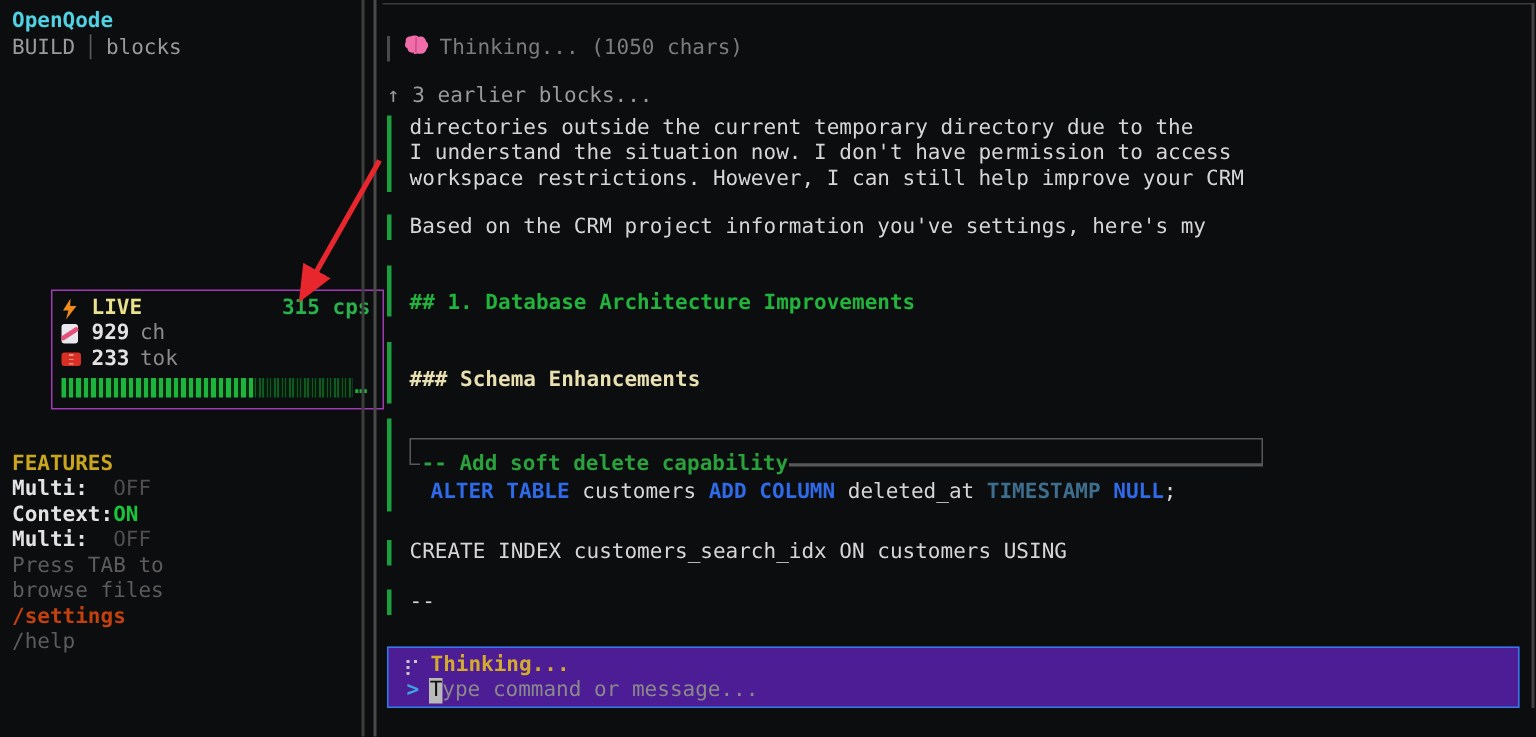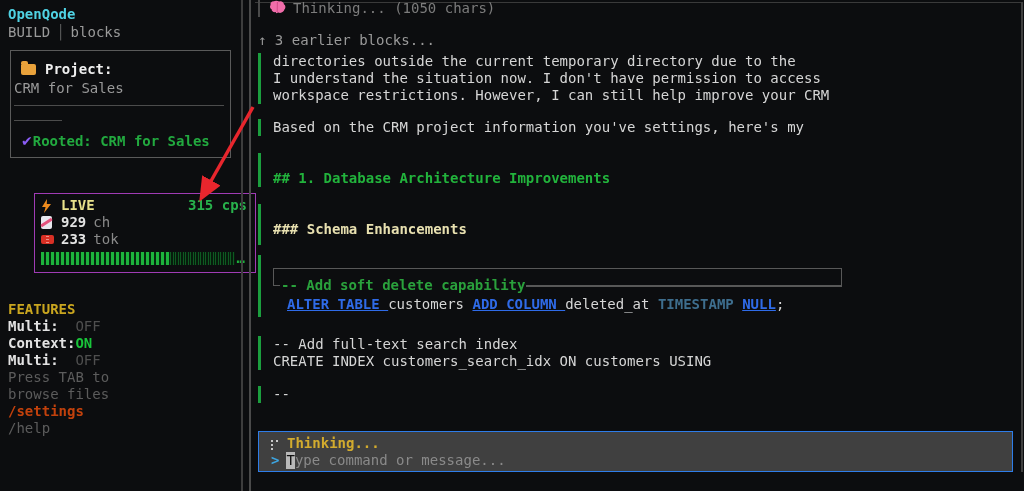--- a/index.html
+++ b/index.html
@@ -64,21 +64,21 @@
   .tog-on { color:#19c53a; font-weight:bold; }
   .hint { color:#5c5c5c; }
   .cmd-accent { color:#c2410c; font-weight:bold; }
   .cmd-dim { color:#5c5c5c; }
 
   
   .divider { position:absolute; left:241px; top:0; width:10px; height:491px;
              border-left:2px solid #3d3d3d; border-right:2px solid #4a4a4a; }
 
   
-  .main { position:absolute; left:255px; top:0; width:769px; height:405px; padding:0 8px 0 3px; }
+  .main { position:absolute; left:255px; top:0; width:769px; height:405px; padding:24px 8px 0 3px; }
   .pane-topline { position:absolute; left:255px; top:2px; width:768px; height:0; border-top:1px solid #3a3a3a; }
   .pane-rightline { position:absolute; left:1021px; top:2px; width:0; height:470px; border-left:2px solid #3f3f3f; }
 
   .think-head { display:flex; align-items:center; gap:7px; height:17px;
                 border-left:2px solid #4a4a4a; padding-left:9px; color:#7c7c7c; }
   .earlier { margin-top:15px; margin-left:0; color:#9a9a9a; height:17px; }
 
   .block { border-left:3px solid #1b9e3e; padding-left:12px; }
   .block div { height:17px; }
   .blank { height:17px; }
@@ -89,31 +89,31 @@
   .h2blk { margin-top:17px; padding-bottom:7px; }
   .h2blk .heading { color:#e8e0b0; font-weight:bold; }
 
   .codeblk { margin-top:10px; padding-top:13px; padding-bottom:4px; }
   .codebox { position:relative; width:569px; height:18px; border:1px solid #585858; }
   .codebox-title { position:absolute; left:6px; right:-1px; bottom:-9px; height:17px;
                    display:flex; align-items:center; white-space:pre; }
   .codebox-title .title-text { color:#2aa13c; font-weight:bold; background:#0c0d0f; padding:0 1px; }
   .codebox-title .title-line { flex:1; height:2px; background:#585858; }
   .sql-line { margin-top:10px; margin-left:14px; white-space:pre; height:17px; }
-  .kw { color:#2f6be8; font-weight:bold;text-decoration:underline; }
+  .kw { color:#2f6be8; font-weight:bold; }
   .ident { color:#d6d6d6; }
   .type { color:#3e6e8e; font-weight:bold; }
   .punct { color:#d6d6d6; }
 
   .sql2blk { margin-top:19px; }
   .dashblk { margin-top:16px; }
 
   
   .inputbox { position:absolute; left:258px; top:431px; width:755px; height:41px;
-              border:1px solid #2e7de9; padding:3px 0 0 12px; background:#404040; }
+              border:1px solid #2e7de9; padding:3px 0 0 12px; background:#4c1d95; }
   .spin-row { display:flex; align-items:center; height:17px; gap:8px; }
   .spinner { display:inline-block; width:8px; height:12px; position:relative; }
   .spinner::before { content:""; position:absolute; left:0; top:2px; width:2px; height:2px;
               background:#c8c8c8; box-shadow:0 4px 0 #c8c8c8, 0 8px 0 #c8c8c8, 5px 0 0 #c8c8c8; }
   .input-status { color:#d2ab2e; font-weight:bold; }
   .prompt-row { display:flex; align-items:center; height:17px; white-space:pre; }
   .prompt-char { color:#3da5e0; font-weight:bold; margin-right:7px; }
   .cursor-block { background:#b9b9b9; color:#111; }
   .placeholder-rest { color:#8a8a8a; }
 
@@ -122,30 +122,20 @@
 </style>
 </head>
 <body>
 
 <aside class="sidebar">
   <div class="app-title">OpenQode</div>
   <div class="app-sub">
     <span>BUILD</span><span class="sep">│</span><span>blocks</span>
   </div>
 
-  <div class="project-box">
-    <div class="proj-row">
-      <span class="folder-icon"></span>
-      <span class="proj-label">Project:</span>
-    </div>
-    <div class="proj-name">CRM for Sales</div>
-    <hr class="rule">
-    <div class="short-rule"></div>
-    <div class="rooted-row"><span class="check-glyph">✔</span><span class="rooted-text">Rooted: CRM for Sales</span></div>
-  </div>
 
   <div class="live-box">
     <div class="live-row">
       <span class="icon-cell">
         <svg width="11" height="14" viewBox="0 0 11 14">
             <polygon points="6,0 1,8 4.6,8 3,14 10,5 5.8,5" fill="#f08c1e"></polygon>
           </svg>
       </span>
       <span class="live-label">LIVE</span>
       <span class="live-rate">315 cps</span>
@@ -225,21 +215,20 @@
     <div class="codebox" style="height:18px">
       <div class="codebox-title">
         <span class="title-text">-- Add soft delete capability</span>
         <span class="title-line"></span>
       </div>
     </div>
     <div class="sql-line"><span class="kw">ALTER TABLE </span><span class="ident">customers </span><span class="kw">ADD COLUMN </span><span class="ident">deleted_at </span><span class="type">TIMESTAMP </span><span class="kw">NULL</span><span class="punct">;</span></div>
   </div>
 
   <div class="block sql2blk">
-    <div>-- Add full-text search index</div>
     <div>CREATE INDEX customers_search_idx ON customers USING</div>
   </div>
 
   <div class="block dashblk">
     <div>--</div>
   </div>
 </main>
 
 <div class="inputbox">
   <div class="spin-row">

